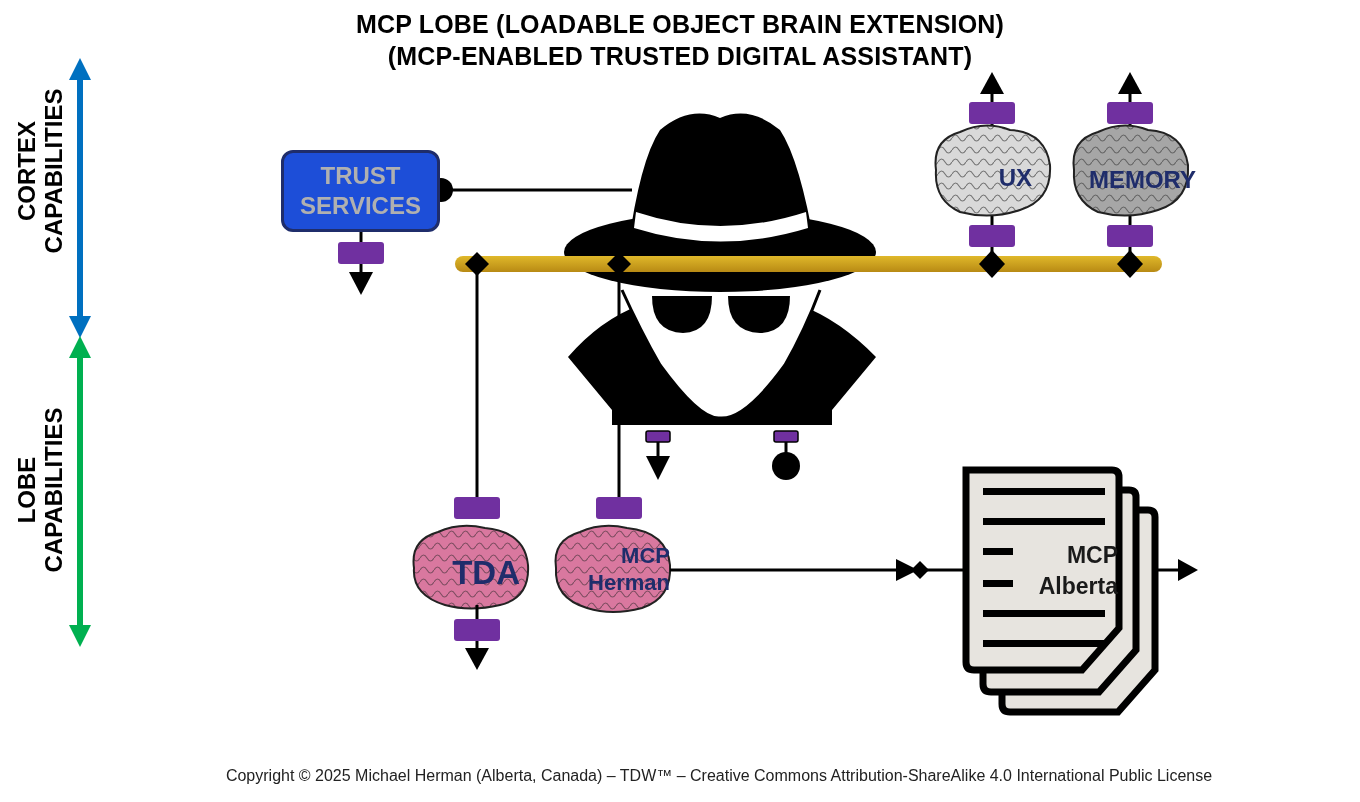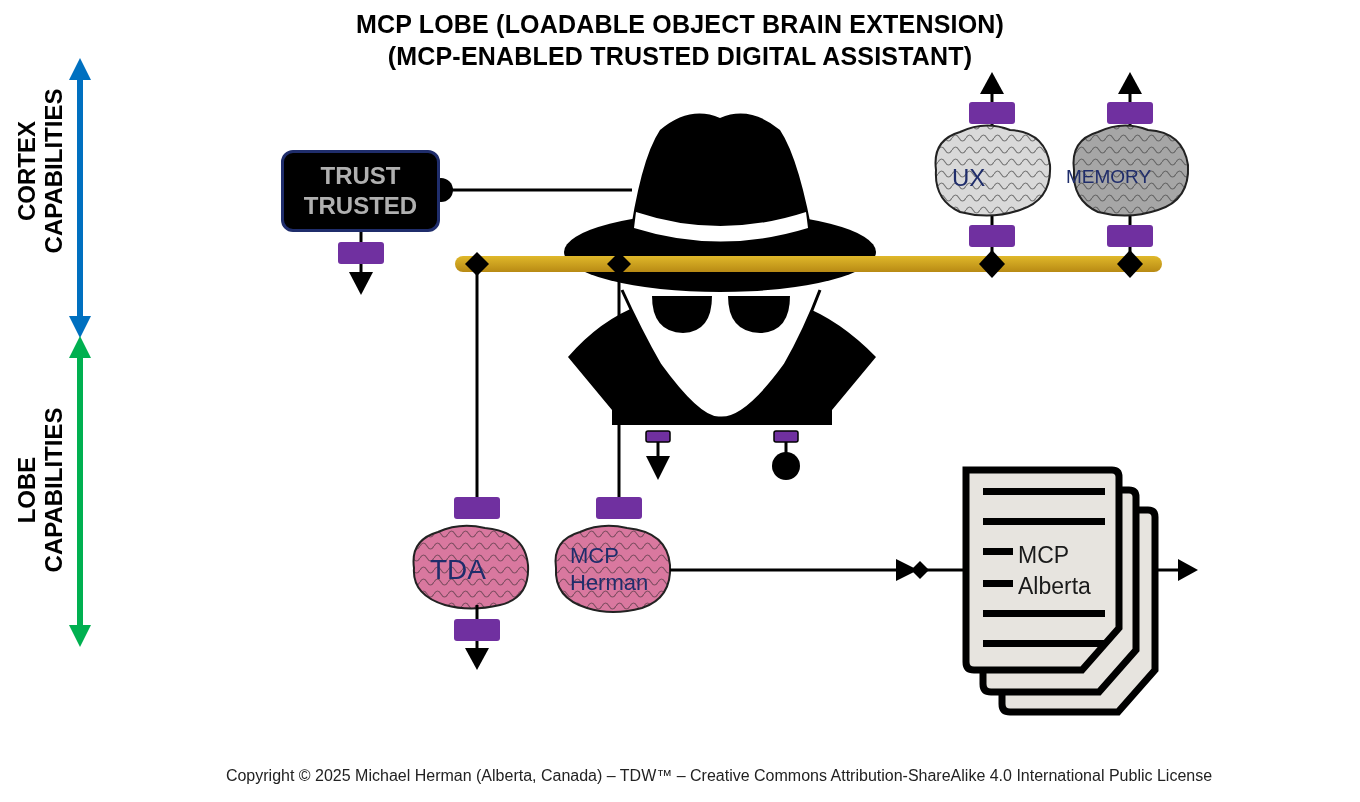--- a/index.html
+++ b/index.html
@@ -1,22 +1,22 @@
 <!DOCTYPE html>
 <html><head>
 <meta charset="utf-8">
 <style>
   html,body{margin:0;padding:0;background:#ffffff;}
   body{width:1360px;height:802px;position:relative;overflow:hidden;font-family:"Liberation Sans","DejaVu Sans",sans-serif;}
   #stage{position:absolute;left:0;top:0;width:1360px;height:766px;}
   .title{position:absolute;left:0;width:1440px;text-align:center;font-weight:bold;font-size:25px;color:#000;letter-spacing:0.2px;}
   .t1{top:10px;} .t2{top:42px;}
   .vlabel{position:absolute;font-weight:bold;font-size:24px;color:#000;transform:rotate(-90deg);transform-origin:left top;white-space:nowrap;line-height:27px;text-align:center;}
-  .lbl{position:absolute;font-weight:normal;text-align:left;white-space:nowrap;}
-  .trust{position:absolute;left:281px;top:150px;width:159px;height:82px;border-radius:12px;background:#000000;border:3px solid #1f2d6b;box-sizing:border-box;display:flex;flex-direction:column;align-items:center;justify-content:center;color:#b0b0b0;font-weight:bold;font-size:24px;line-height:30px;}
+  .lbl{position:absolute;font-weight:bold;text-align:right;white-space:nowrap;}
+  .trust{position:absolute;left:281px;top:150px;width:159px;height:82px;border-radius:12px;background:#1d4ed8;border:3px solid #1f2d6b;box-sizing:border-box;display:flex;flex-direction:column;align-items:center;justify-content:center;color:#b0b0b0;font-weight:bold;font-size:24px;line-height:30px;}
   .copyright{position:absolute;left:0;top:767px;width:1440px;text-align:center;font-size:16px;color:#222;}
 </style>
 </head>
 <body>
 
 <div id="stage">
 
   <div class="title t1" style="left:-40px;">MCP LOBE (LOADABLE OBJECT BRAIN EXTENSION)</div>
   <div class="title t2" style="left:-40px;">(MCP-ENABLED TRUSTED DIGITAL ASSISTANT)</div>
 
@@ -148,26 +148,26 @@
     <div>CORTEX</div>
     <div>CAPABILITIES</div>
   </div>
   <div class="vlabel" style="left:13px;top:590px;width:200px;">
     <div>LOBE</div>
     <div>CAPABILITIES</div>
   </div>
 
   <div class="trust">
     <div>TRUST</div>
-    <div>TRUSTED</div>
+    <div>SERVICES</div>
   </div>
 
   <div class="lbl" style="left:952px;top:164px;width:80px;font-size:24px;color:#1f2d6b;">UX</div>
-  <div class="lbl" style="left:1066px;top:166px;width:130px;font-size:19px;color:#1f2d6b;">MEMORY</div>
-  <div class="lbl" style="left:430px;top:554px;width:90px;font-size:28px;color:#1f2d6b;">TDA</div>
+  <div class="lbl" style="left:1066px;top:166px;width:130px;font-size:24px;color:#1f2d6b;">MEMORY</div>
+  <div class="lbl" style="left:430px;top:554px;width:90px;font-size:33px;color:#1f2d6b;">TDA</div>
   <div class="lbl" style="left:570px;top:542px;width:100px;font-size:22px;line-height:27px;color:#1f2d6b;">
     <div>MCP</div>
     <div>Herman</div>
   </div>
   <div class="lbl" style="left:1018px;top:540px;width:100px;font-size:23px;line-height:31px;color:#1a1a1a;">
     <div>MCP</div>
     <div>Alberta</div>
   </div>
 
   <div class="copyright" style="left:-1px;width:1440px;">Copyright © 2025 Michael Herman (Alberta, Canada) – TDW™ – Creative Commons Attribution-ShareAlike  4.0 International Public License</div>

